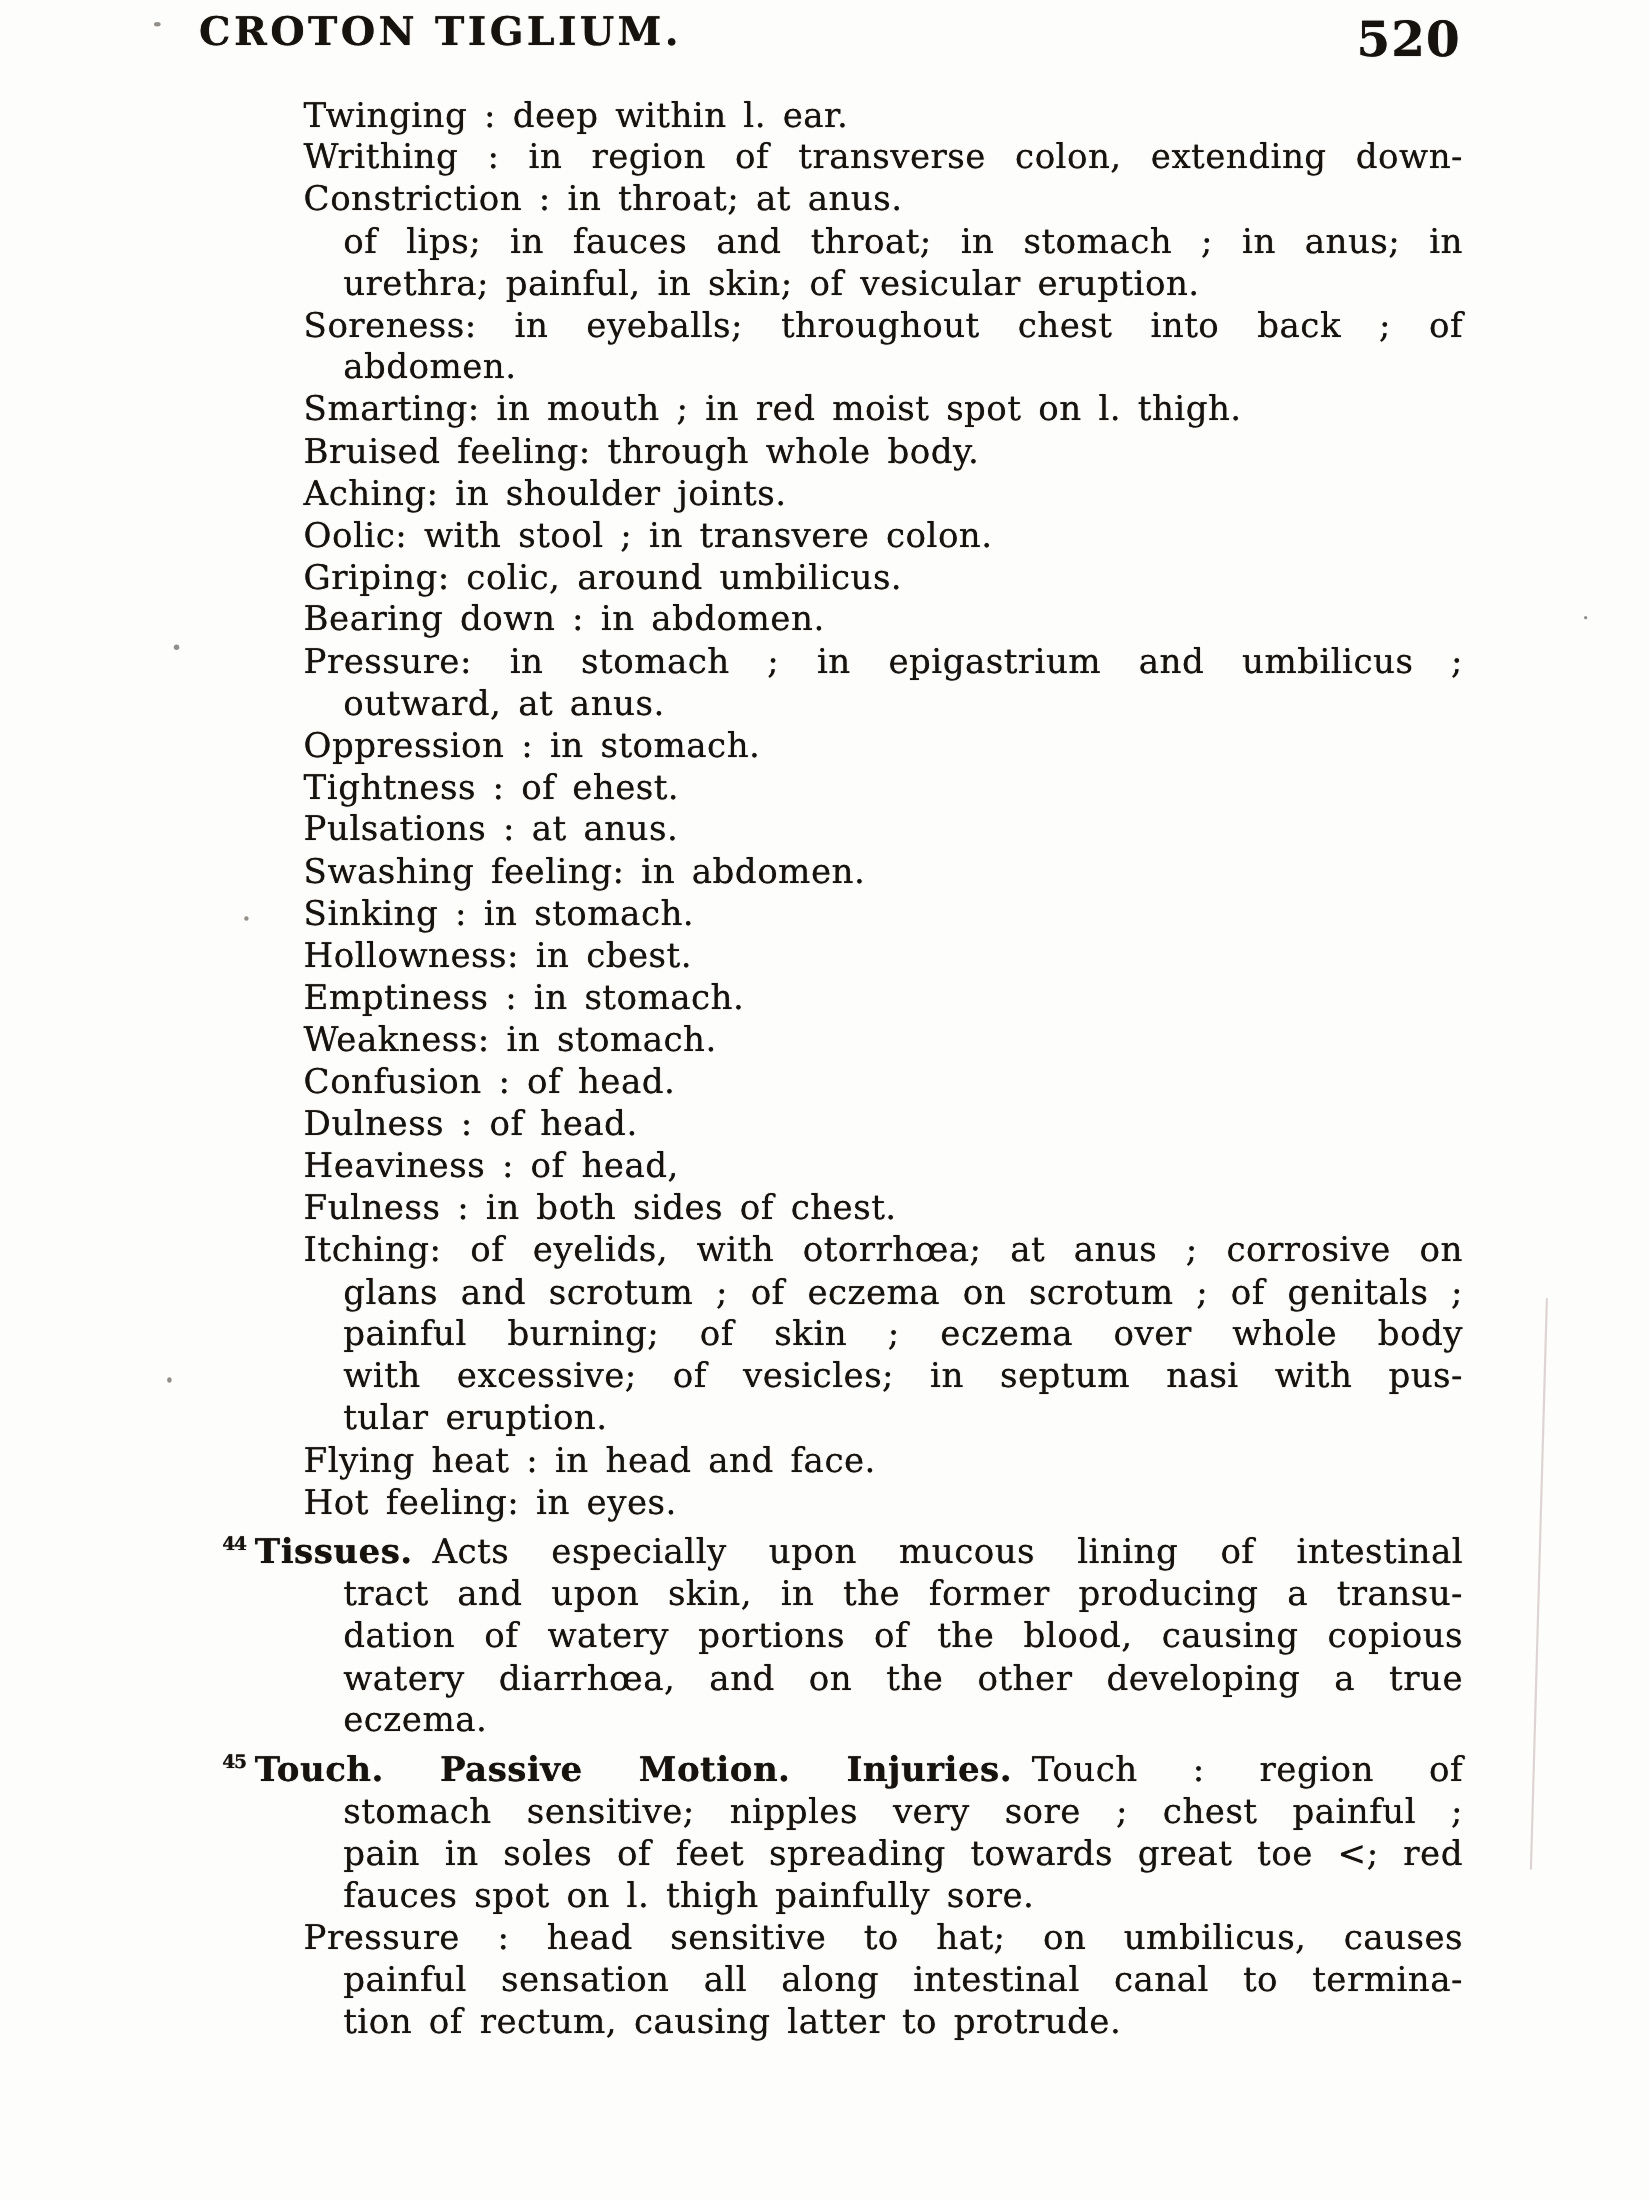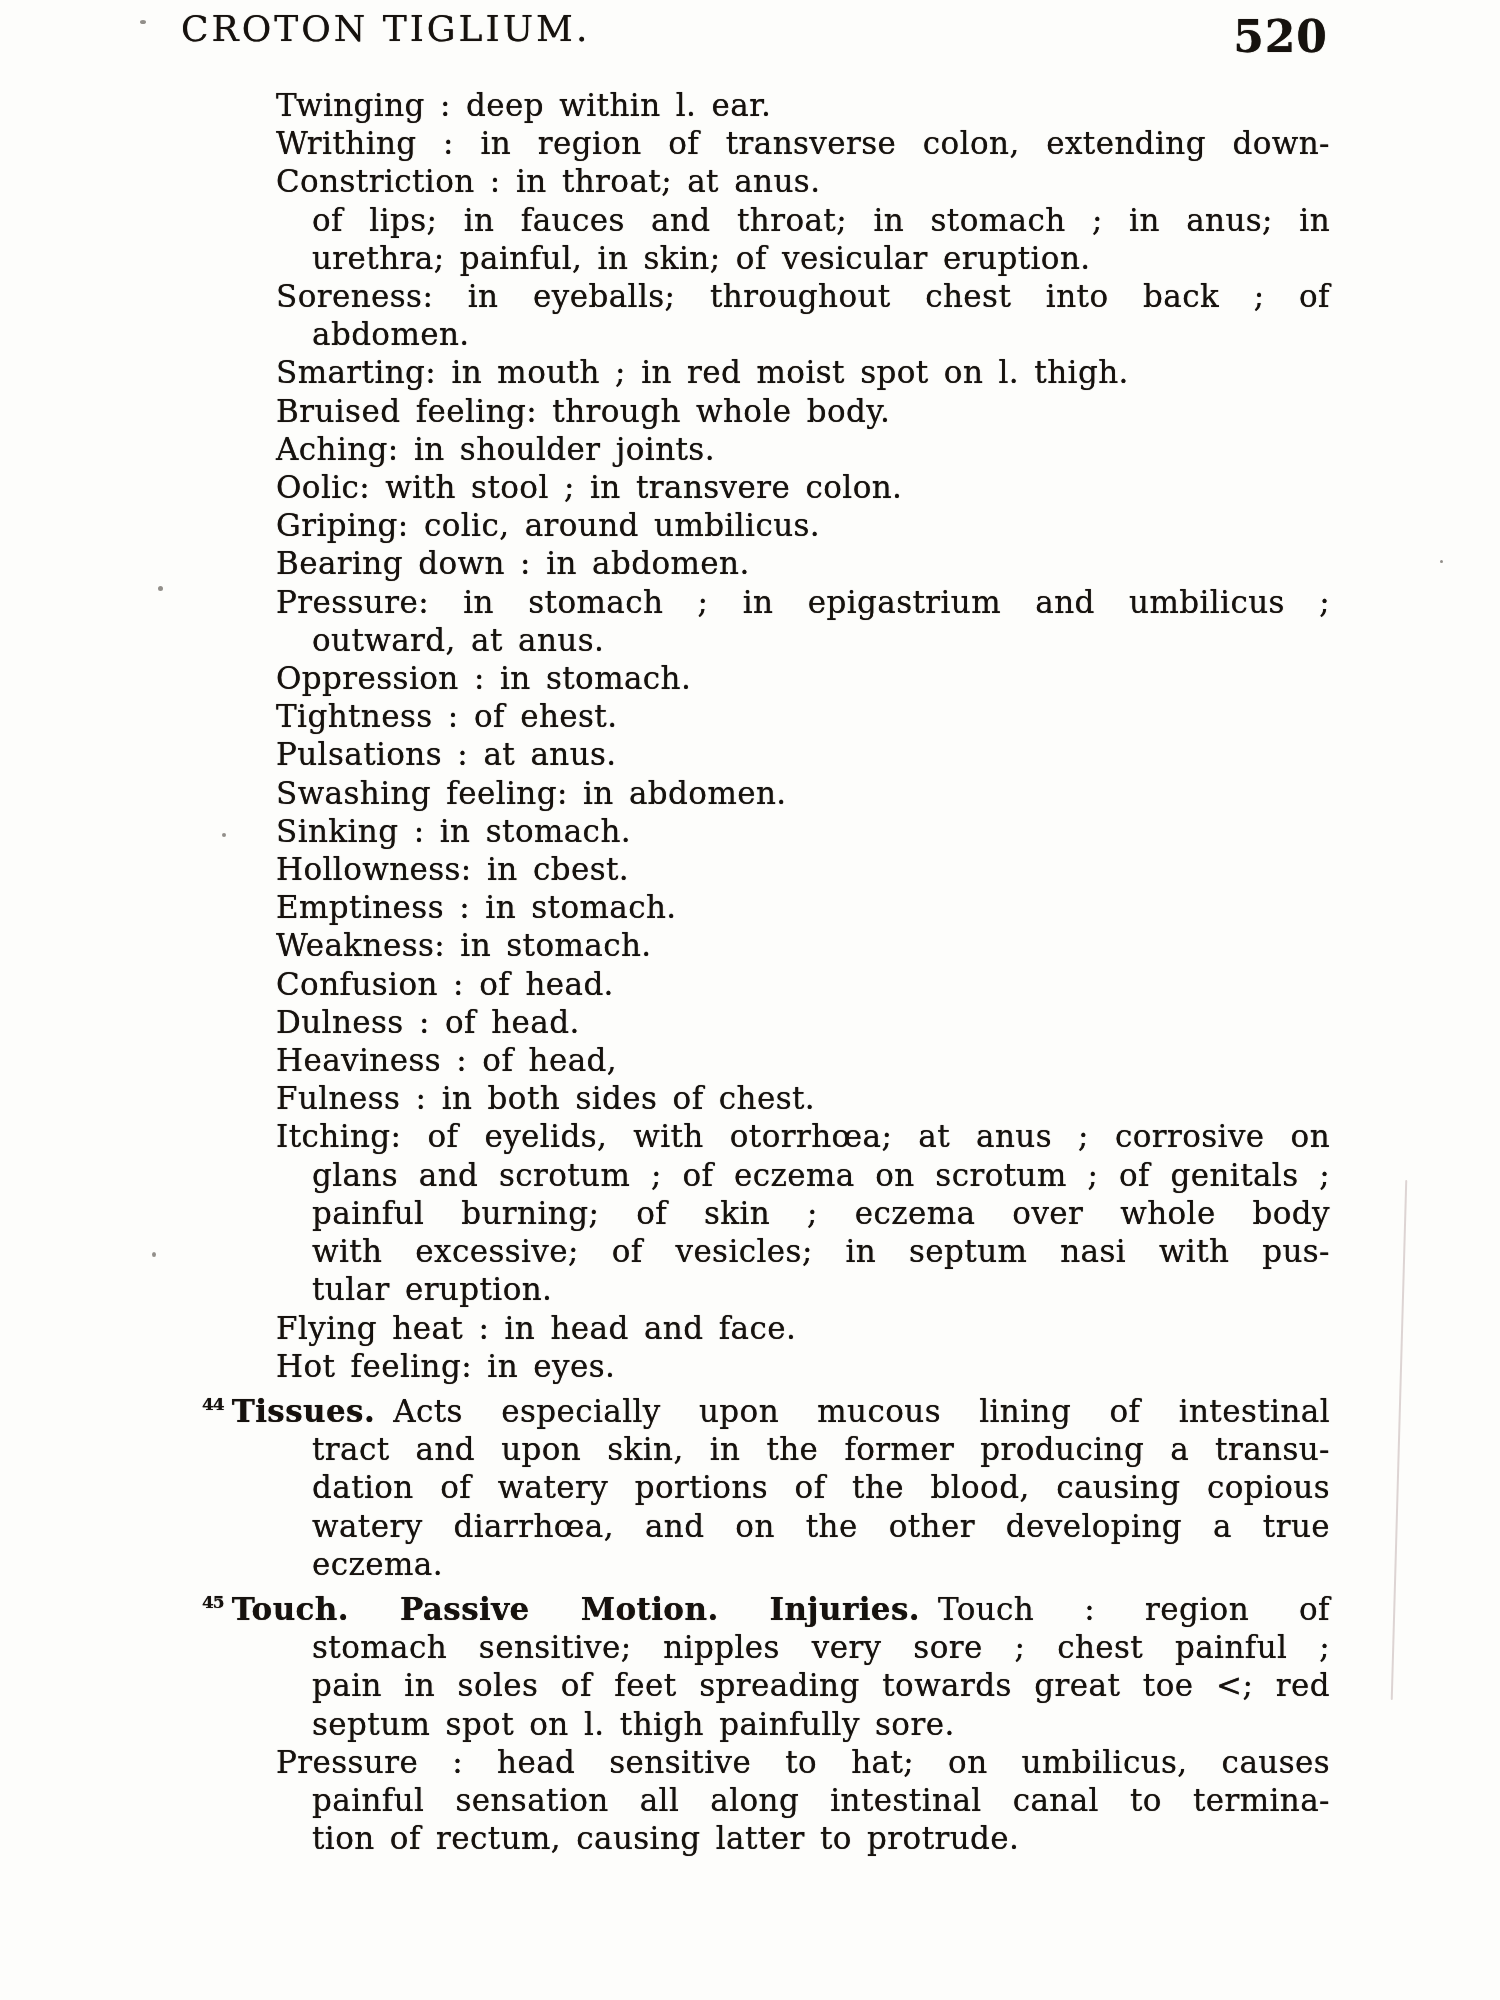--- a/index.html
+++ b/index.html
@@ -7,21 +7,21 @@
     position:relative;
     width:1500px;height:2000px;
     background:#fdfdfb;
     overflow:hidden;
     font-family:"DejaVu Serif","Liberation Serif",serif;
     color:#16120e;
     text-shadow:0 0 0.7px rgba(25,18,10,0.85);
   }
   .title{
     position:absolute;left:181px;top:8px;
-    font-size:36px;font-weight:normal;letter-spacing:3px;
+    font-size:36px;font-weight:bold;letter-spacing:3px;
     white-space:nowrap;
   }
   .pageno{
     position:absolute;top:11px;right:172px;
     font-size:44px;font-weight:bold;letter-spacing:1px;
   }
   .body-col{
     position:absolute;left:272px;top:86px;width:1058px;
     font-size:31px;line-height:38.2px;
     word-spacing:5px;letter-spacing:0.4px;
@@ -87,21 +87,21 @@
       <div class="line first"><span>Flying heat : in head and face.</span></div>
       <div class="line first"><span>Hot feeling: in eyes.</span></div>
       <div class="line section just"><span class="marker">44</span><span class="lead">Tissues.</span><span>Acts especially upon mucous lining of intestinal</span></div>
       <div class="line cont just"><span>tract and upon skin, in the former producing a transu-</span></div>
       <div class="line cont just"><span>dation of watery portions of the blood, causing copious</span></div>
       <div class="line cont just"><span>watery diarrhœa, and on the other developing a true</span></div>
       <div class="line cont"><span>eczema.</span></div>
       <div class="line section just"><span class="marker">45</span><span class="lead">Touch. Passive Motion. Injuries.</span><span>Touch : region of</span></div>
       <div class="line cont just"><span>stomach sensitive; nipples very sore ; chest painful ;</span></div>
       <div class="line cont just"><span>pain in soles of feet spreading towards great toe &lt;; red</span></div>
-      <div class="line cont"><span>septum spot on l. thigh painfully sore.</span></div>
+      <div class="line cont"><span>fauces spot on l. thigh painfully sore.</span></div>
       <div class="line first just"><span>Pressure : head sensitive to hat; on umbilicus, causes</span></div>
       <div class="line cont just"><span>painful sensation all along intestinal canal to termina-</span></div>
       <div class="line cont"><span>tion of rectum, causing latter to protrude.</span></div>
     </div>
 
   <div class="speck" style="left:140px;top:20px;width:6px;height:4px;"></div>
   <div class="speck" style="left:158px;top:586px;width:5px;height:5px;"></div>
   <div class="speck" style="left:222px;top:833px;width:4px;height:4px;"></div>
   <div class="speck" style="left:152px;top:1252px;width:4px;height:5px;"></div>
   <div class="speck" style="left:1440px;top:560px;width:3px;height:3px;"></div>

